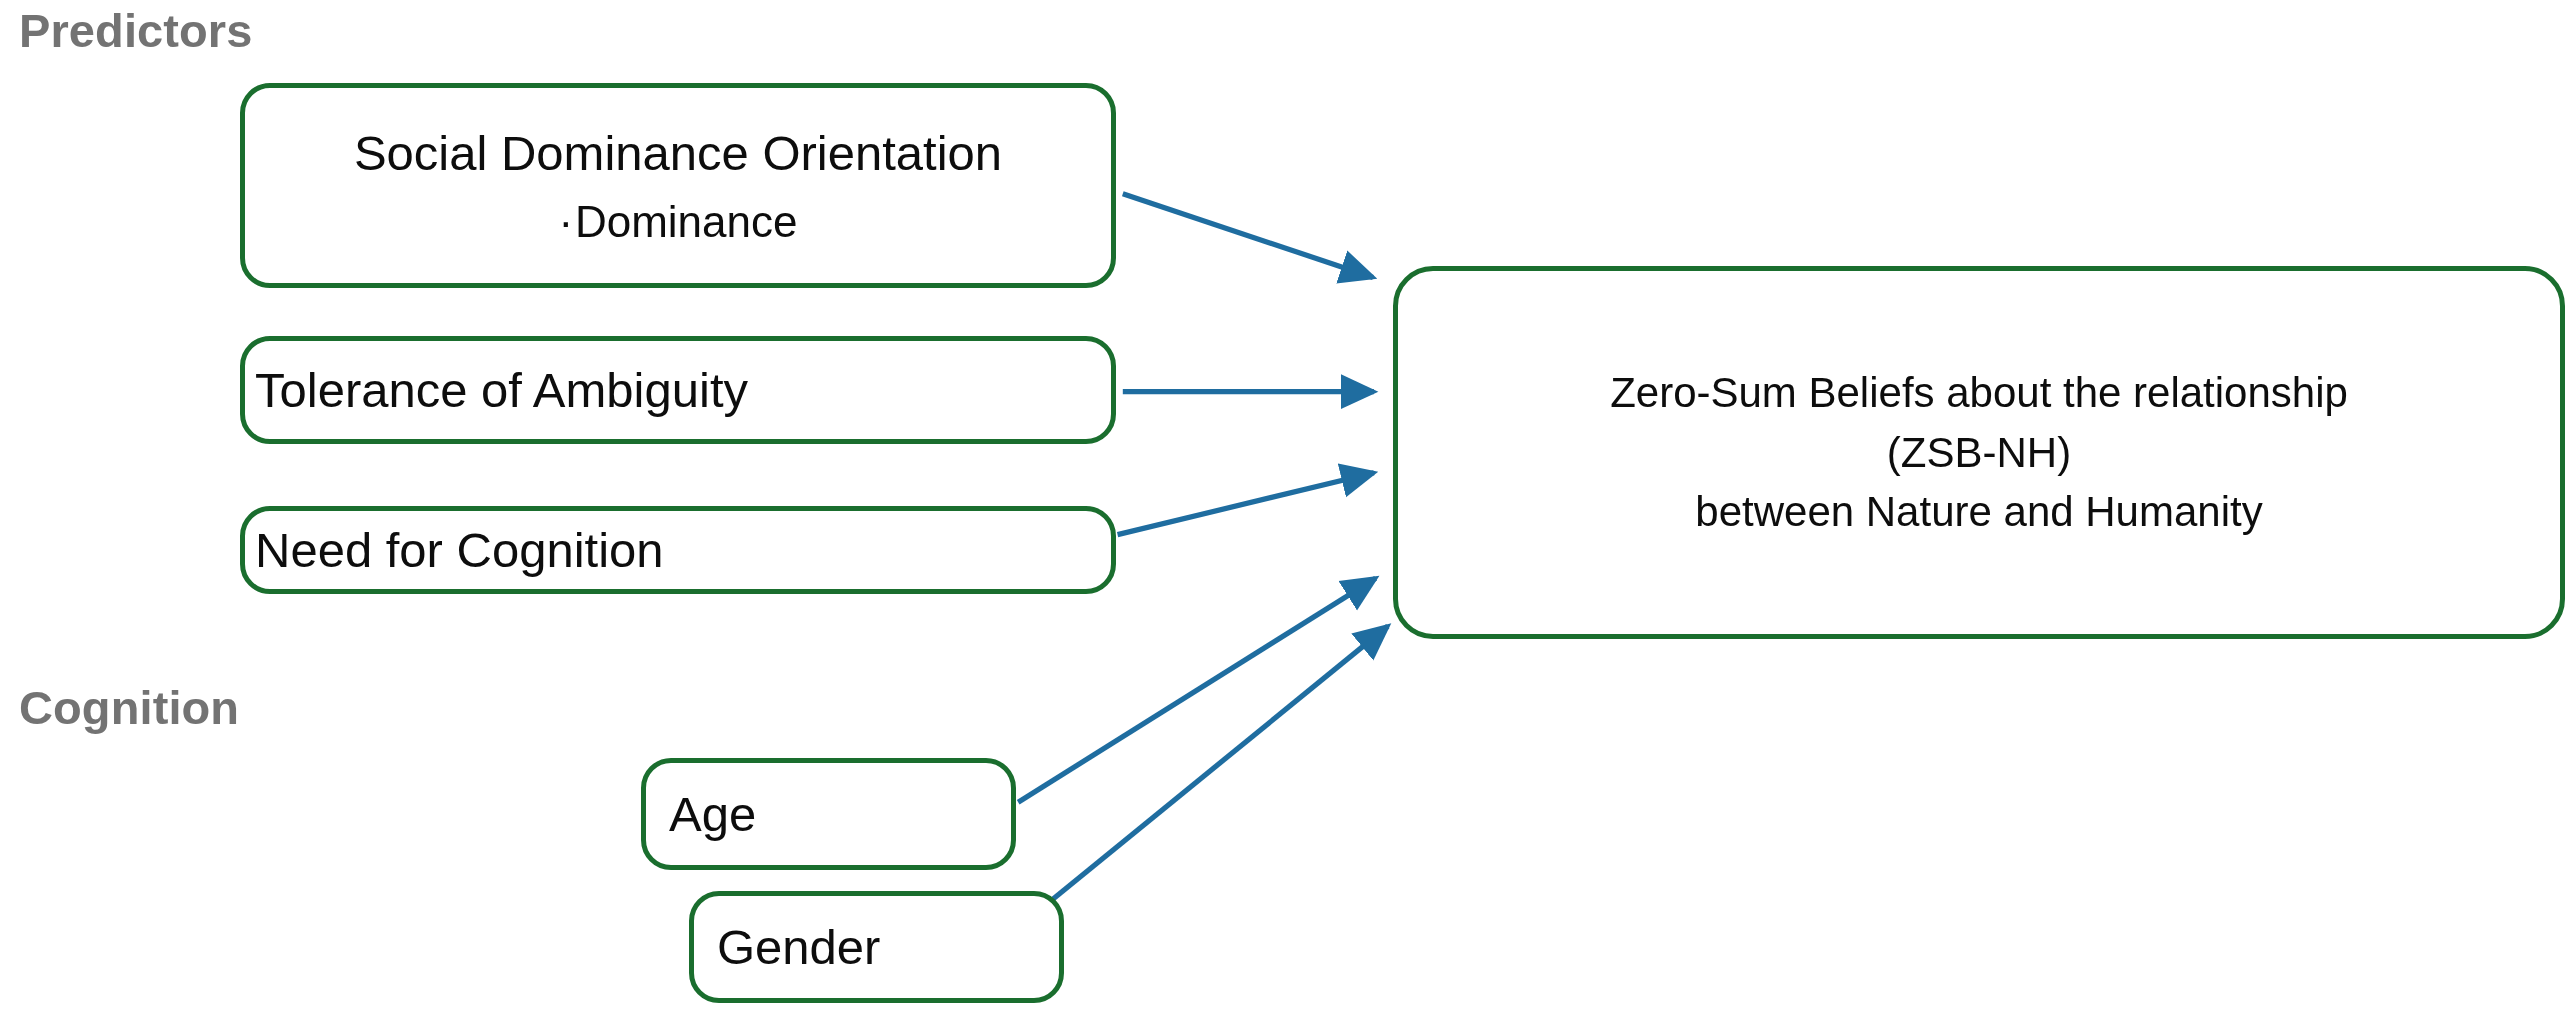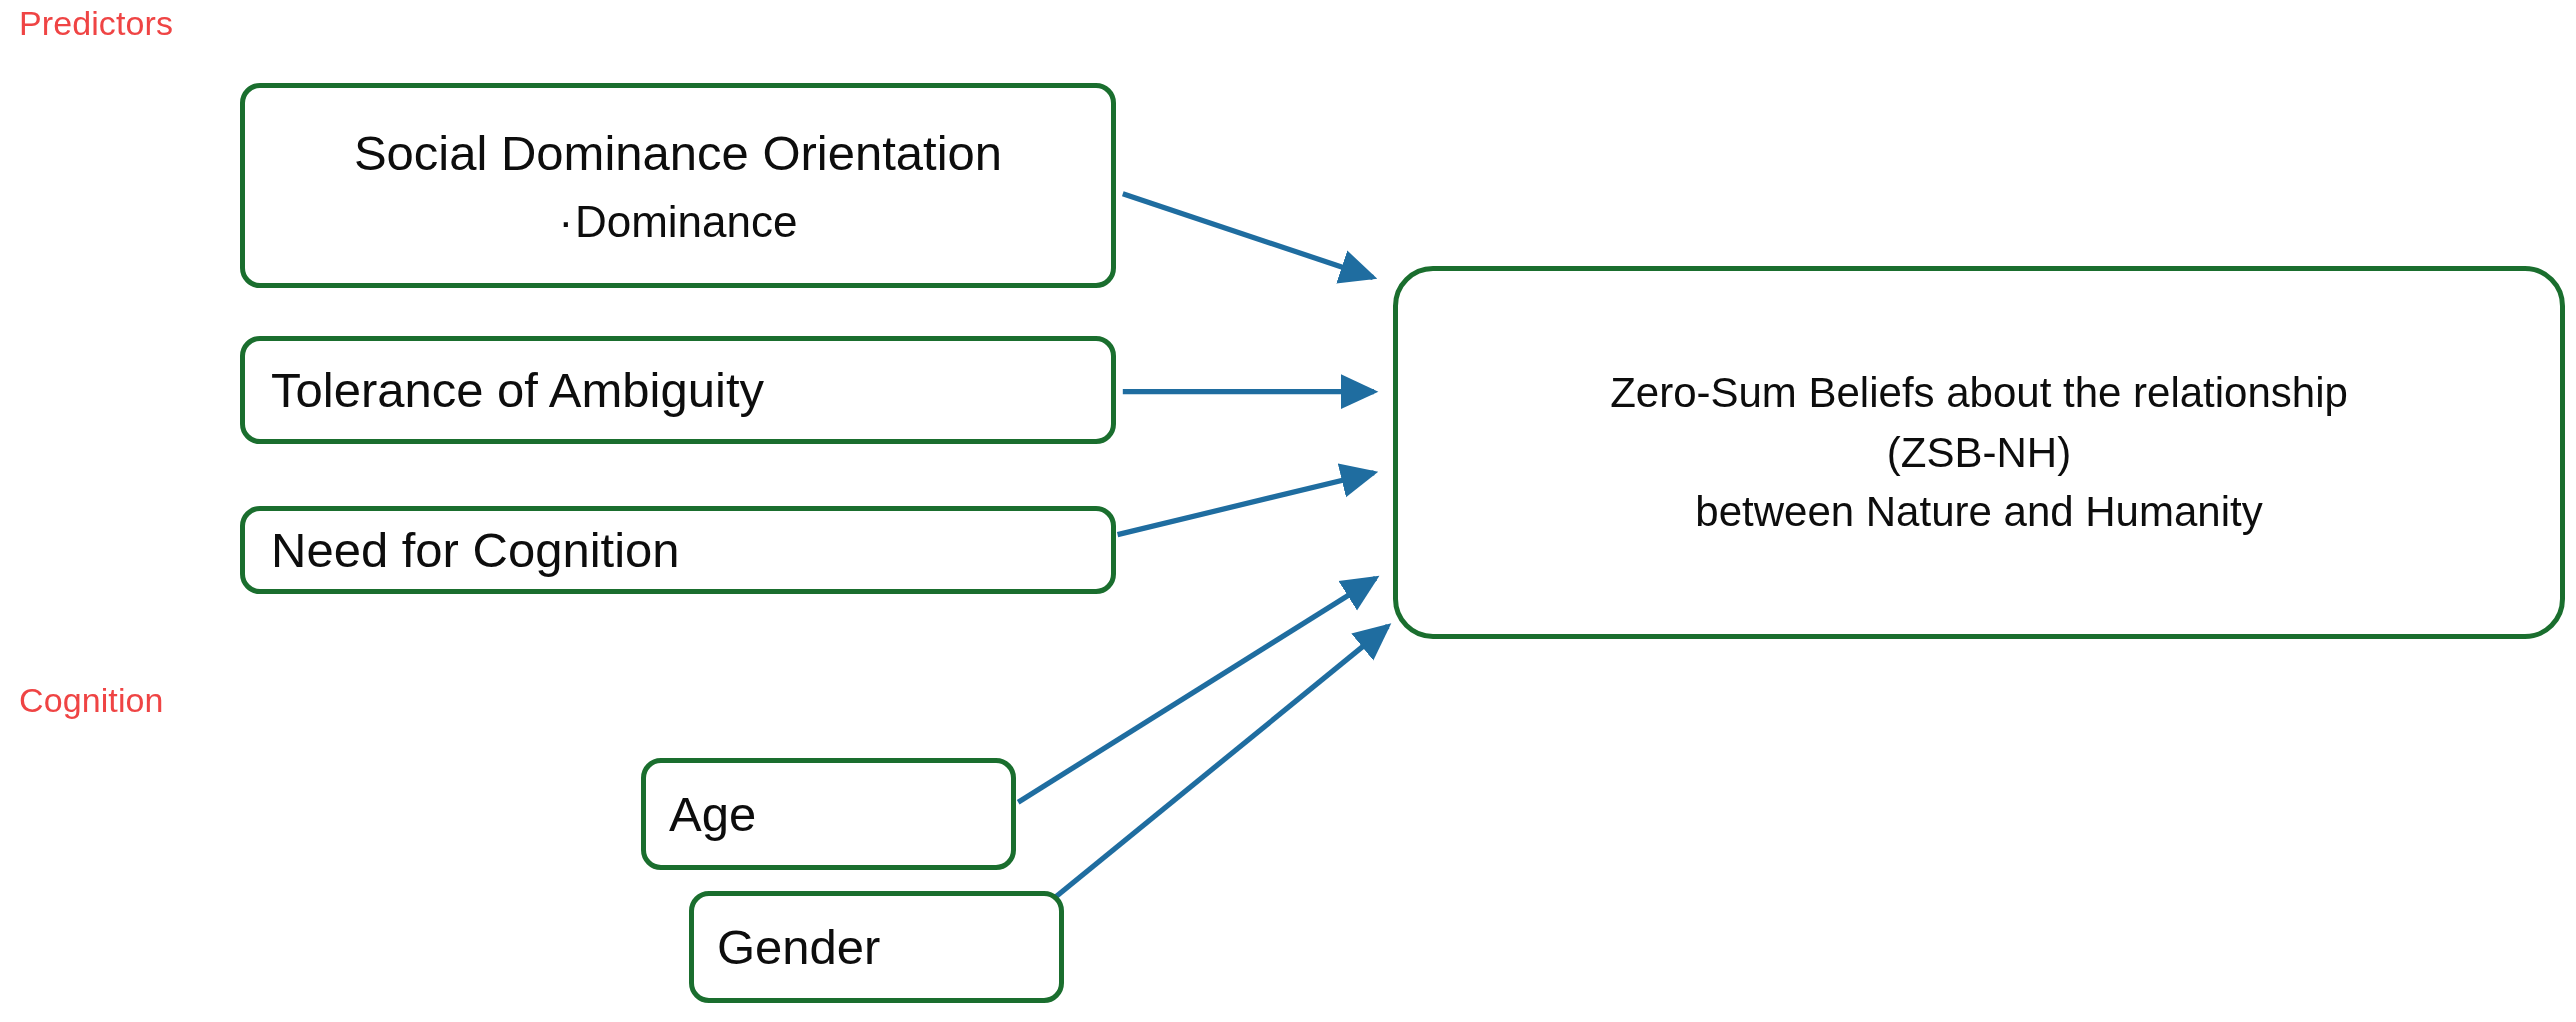--- a/index.html
+++ b/index.html
@@ -15,36 +15,37 @@
     position: relative;
     width: 2576px;
     height: 1023px;
     background: #ffffff;
     overflow: hidden;
   }
 
   
   .section-label {
     position: absolute;
-    font-size: 34px;
+    font-size: 47px;
     line-height: 1.1;
-    color: #ef4444;
+    color: #737373;
     white-space: nowrap;
     letter-spacing: 0.1px;
+    font-weight: bold;
   }
   #label-predictors { left: 19px;  top: 5.2px; }
   #label-controls   { left: 19px;  top: 682px; }
 
   
   .node {
     position: absolute;
     box-sizing: border-box;
     background: #ffffff;
     border: 5.2px solid #1A6E2E;
-    border-radius: 20px;
+    border-radius: 30px;
     display: flex;
     flex-direction: column;
     align-items: center;
     justify-content: center;
     text-align: center;
   }
   .node .title {
     font-size: 49px;
     line-height: 1.16;
     color: #0d0d0d;
@@ -79,21 +80,21 @@
   
   #node-sdo       { left: 240px;  top: 83px;   width: 876px; height: 205px; }
   #node-toa       { left: 240px;  top: 336px;  width: 876px; height: 108px; }
   #node-nfc       { left: 240px;  top: 506px;  width: 876px; height: 88px; }
   #node-age       { left: 641px;  top: 758px;  width: 375px;  height: 112px; }
   #node-gender    { left: 641px;  top: 891px; width: 375px;  height: 112px; margin-left: 48px; }
   #node-zsb       { left: 1393px; top: 266px;  width: 1172px; height: 373px;
                     border-radius: 40px; }
   #node-zsb .title { font-size: 42px; line-height: 1.42; padding: 0 45px; }
 
-  #node-toa .title, #node-nfc .title { padding-left: 26px; }
+  #node-toa .title, #node-nfc .title { padding-left: 10px; }
   #node-age .title, #node-gender .title { padding-left: 23px; }
 
   
   #arrows {
     position: absolute;
     left: 0; top: 0;
     width: 2576px;
     height: 1023px;
     pointer-events: none;
   }

